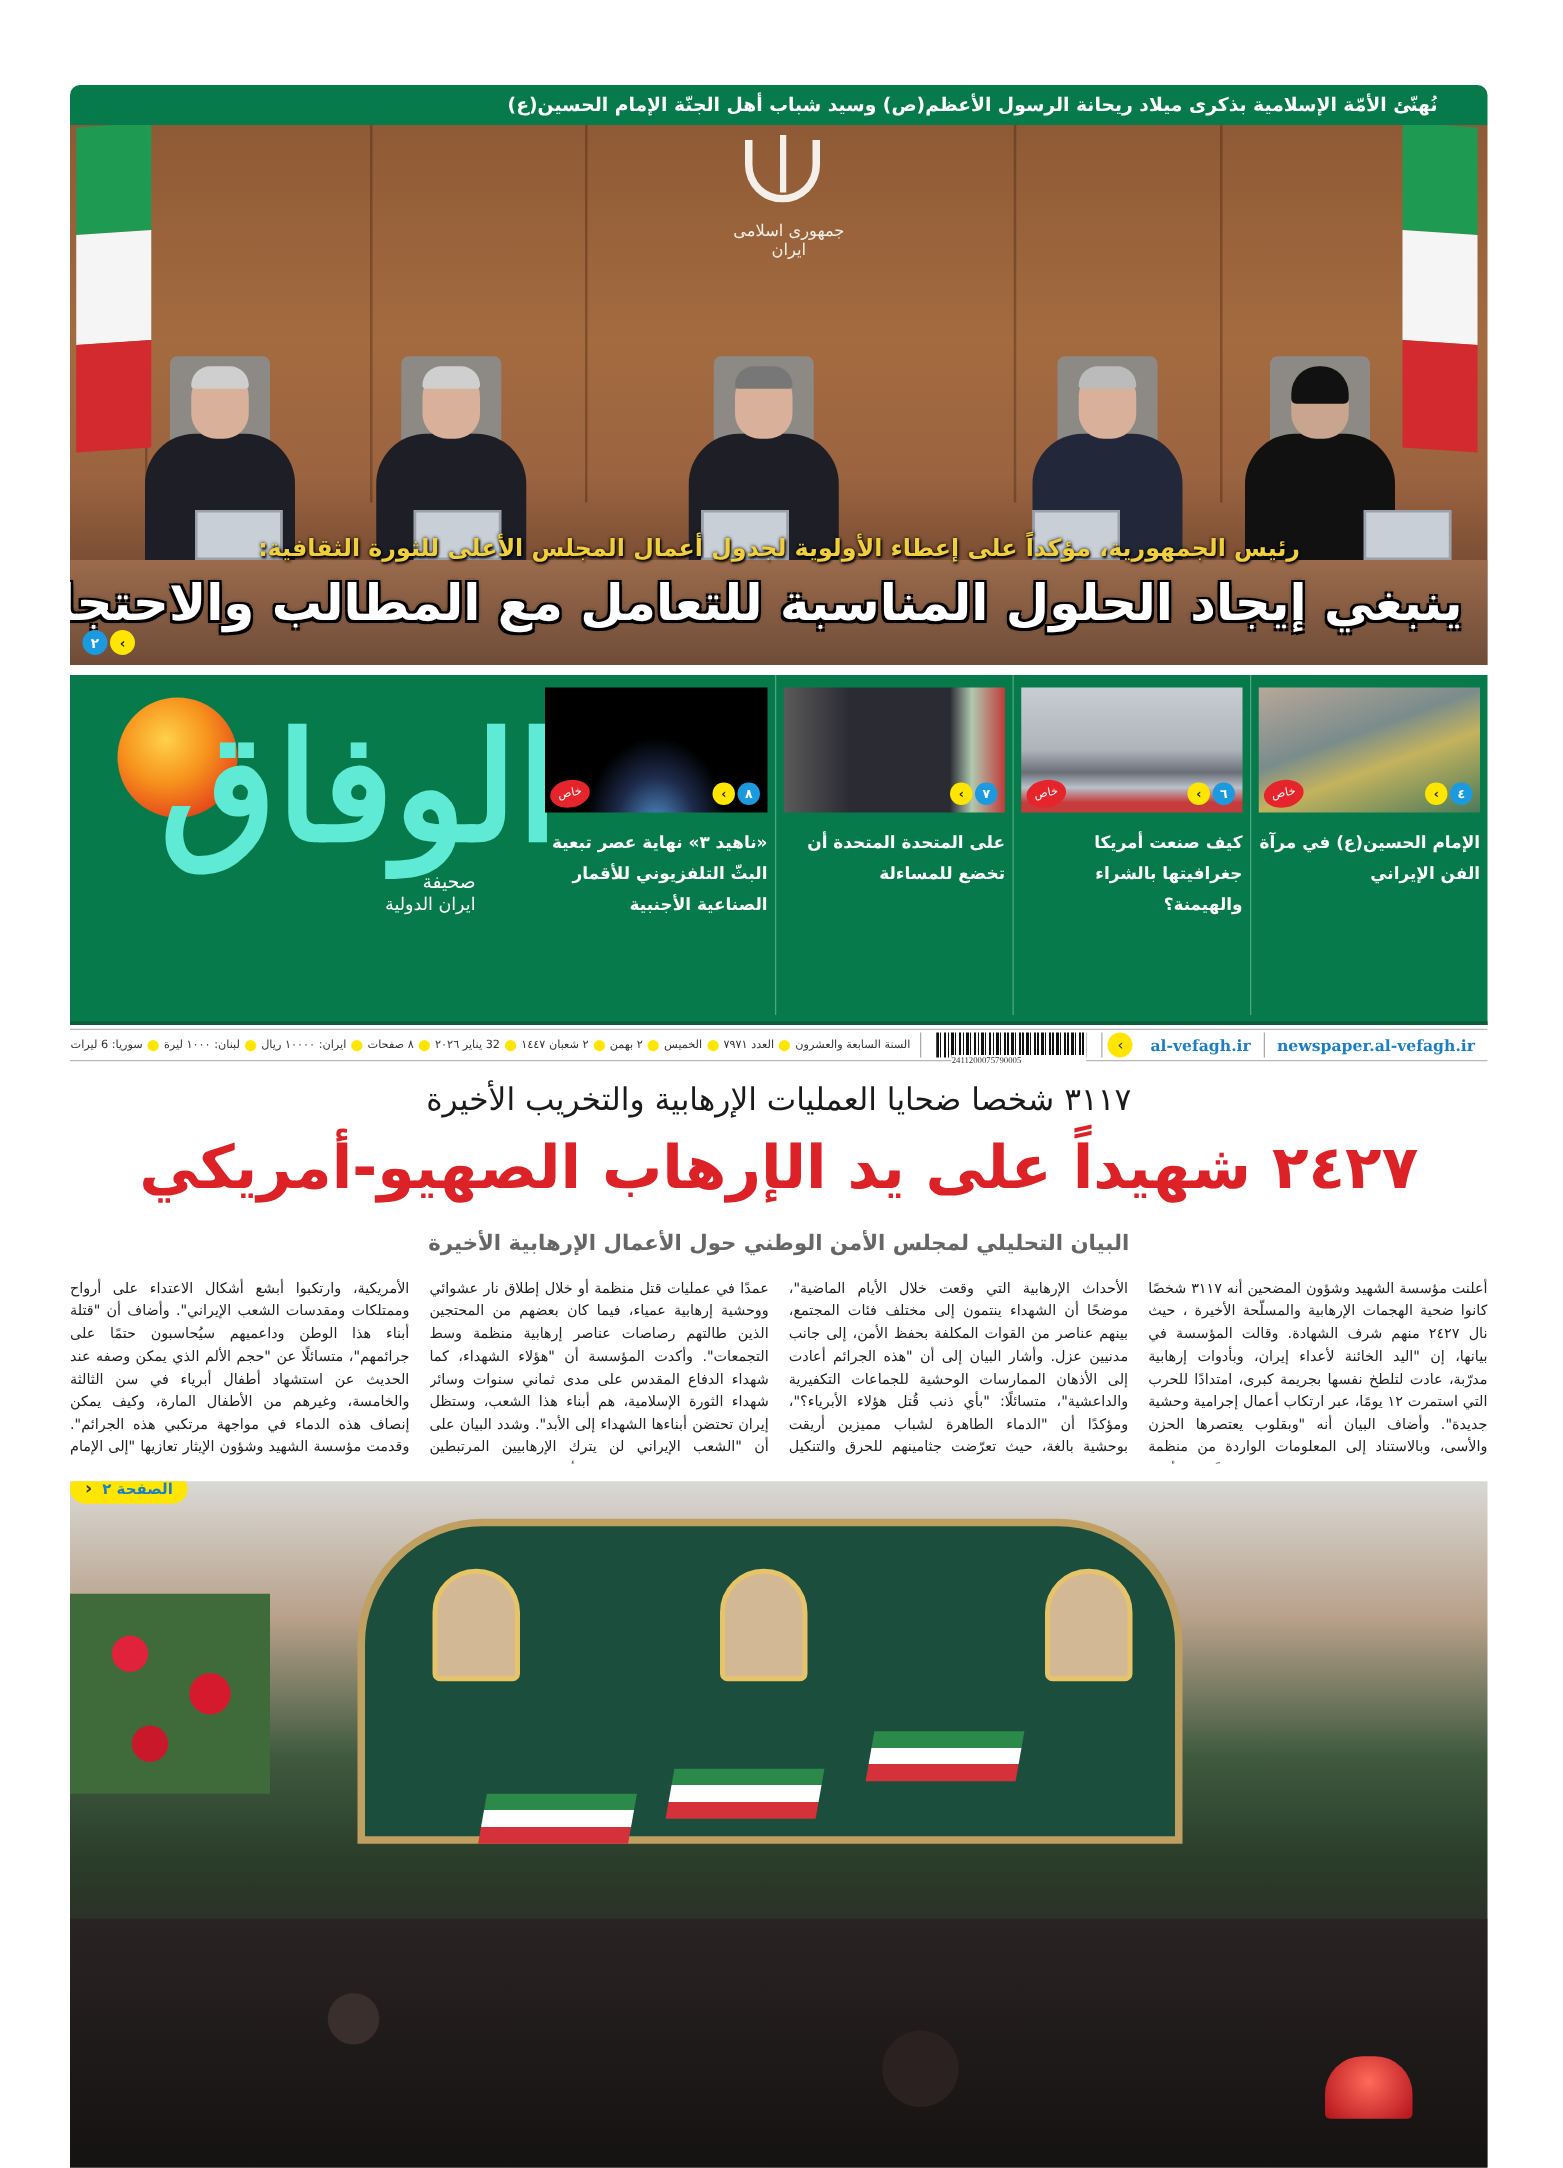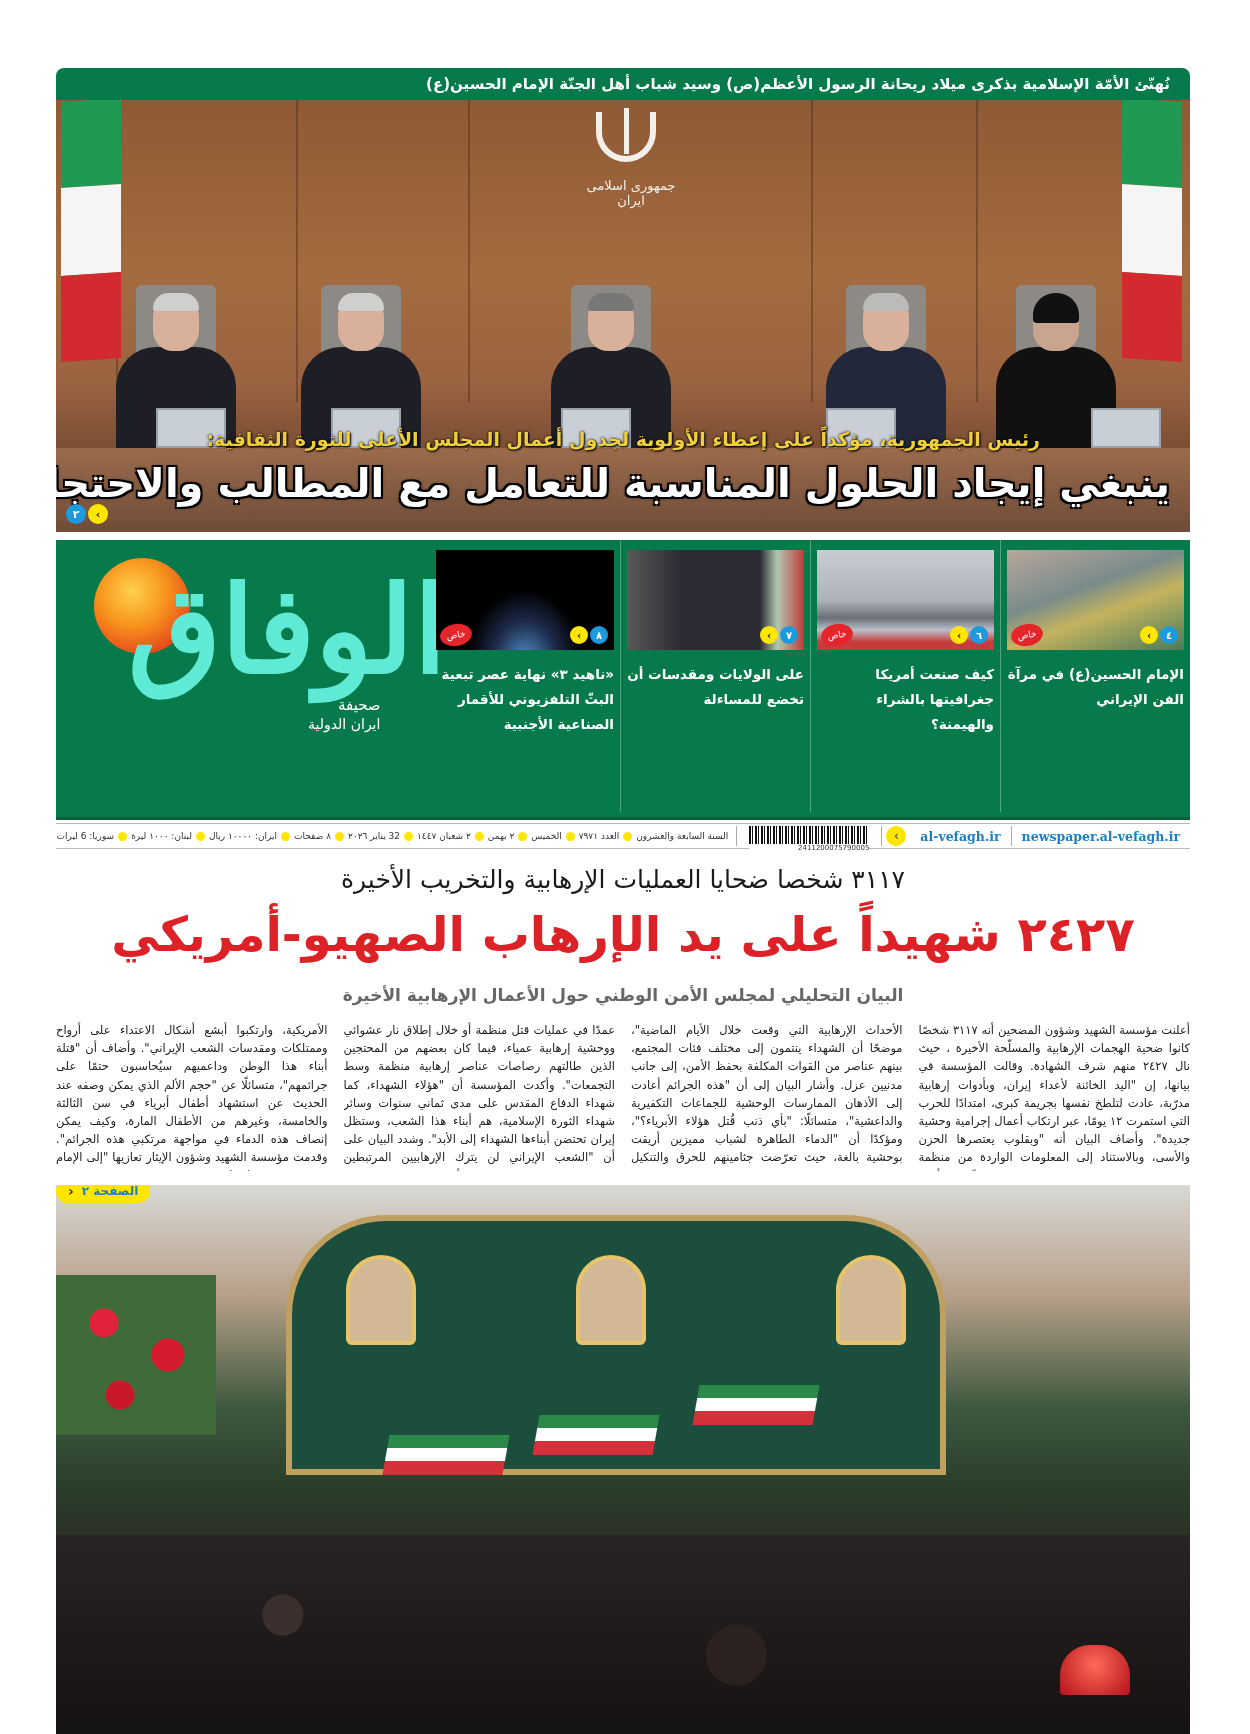--- a/index.html
+++ b/index.html
@@ -2,21 +2,21 @@
 <html><head>
 <meta charset="utf-8">
 <style>
   * { box-sizing: border-box; margin: 0; padding: 0; }
   html, body { width: 1250px; height: 1734px; background: #ffffff; overflow: hidden; }
   body { font-family: "DejaVu Sans", "Liberation Sans", sans-serif; direction: rtl; position: relative; color: #222; }
 
   .page { position: absolute; left: 56px; top: 68px; width: 1134px; }
 
   
-  .top-banner { position: absolute; left: 0; top: 0; width: 1134px; height: 32px; background: #077a4b; border-radius: 8px 8px 0 0; color: #fff; font-weight: bold; font-size: 15px; line-height: 32px; text-align: right; padding-right: 20px; white-space: nowrap; overflow: hidden; }
+  .top-banner { position: absolute; left: 0; top: 0; width: 1134px; height: 32px; background: #077a4b; border-radius: 8px 8px 0 0; color: #fff; font-weight: bold; font-size: 15px; line-height: 32px; text-align: right; padding-right: 40px; white-space: nowrap; overflow: hidden; }
 
   
   .hero { position: absolute; left: 0; top: 32px; width: 1134px; height: 432px; overflow: hidden;
     background: linear-gradient(180deg, #8e5a35 0%, #a46b40 40%, #9b6440 65%, #7d4f35 80%, #6e4a35 100%); padding-left: 32px; }
   .hero .panel-line { position: absolute; top: 0; bottom: 130px; width: 2px; background: rgba(60,30,10,.35); }
   .hero .emblem { position: absolute; left: 540px; top: 12px; width: 60px; height: 50px; border: 6px solid #f4efe8; border-top: none; border-radius: 0 0 40px 40px; }
   .hero .emblem:after { content: ""; position: absolute; left: 22px; top: -4px; width: 5px; height: 46px; background: #f4efe8; }
   .hero .emblem-text { position: absolute; left: 520px; top: 78px; width: 110px; color: #f4efe8; font-size: 13px; text-align: center; }
   .flag { position: absolute; top: 0; width: 60px; height: 260px; }
   .flag .g { height: 33%; background: #1f9a52; }
@@ -59,21 +59,21 @@
   .thumb .pg { position: absolute; right: 6px; bottom: 6px; display: flex; direction: ltr; gap: 2px; }
   .thumb .pg .dot { width: 18px; height: 18px; font-size: 10px; }
   .teaser .title { color: #fff; font-weight: bold; font-size: 13.5px; line-height: 25px; margin-top: 12px; text-align: right; }
 
   
   .info-bar { position: absolute; left: 0; top: 755px; width: 1134px; height: 26px; border-top: 1px solid #b9b9b9; border-bottom: 1px solid #b9b9b9; font-size: 9px; display: flex; align-items: center; color: #333; }
   .info-bar .site { color: #1c7fc6; font-weight: bold; font-size: 12.5px; padding: 0 10px; font-family: "DejaVu Serif", serif; direction: ltr; }
   .info-bar .sep { width: 1px; height: 20px; background: #aaa; }
   .info-bar .arrow { width: 20px; height: 20px; border-radius: 50%; background: #ffe600; display: flex; align-items: center; justify-content: center; font-size: 12px; margin: 0 4px; }
   .barcode { width: 120px; height: 20px; margin: 0 12px; position: relative; background: repeating-linear-gradient(90deg, #111 0 2px, #fff 2px 3px, #111 3px 4px, #fff 4px 6px); }
-  .barcode span { position: absolute; bottom: -6px; left: 0; right: 0; font-size: 7px; text-align: right; background: #fff; direction: ltr; }
+  .barcode span { position: absolute; bottom: -6px; left: 12px; right: 0; font-size: 7px; text-align: left; background: #fff; direction: ltr; font-family: Liberation Serif, serif; }
   .meta-list { display: flex; flex-wrap: nowrap; align-items: center; gap: 4px; padding-right: 8px; white-space: nowrap; }
   .meta-list .ydot { width: 9px; height: 9px; border-radius: 50%; background: #ffe600; display: inline-block; }
 
   
   .kicker { position: absolute; left: 0; top: 797px; width: 1134px; text-align: center; font-size: 25px; color: #1a1a1a; }
   .headline { position: absolute; left: 0; top: 838px; width: 1134px; text-align: center; font-size: 48px; color: #dc2127; font-weight: bold; letter-spacing: -1px; }
   .deck { position: absolute; left: 0; top: 917px; width: 1134px; text-align: center; font-size: 17px; color: #666; font-weight: bold; }
 
   .columns { position: absolute; left: 0; top: 953px; width: 1134px; height: 150px; display: flex; flex-direction: row; gap: 16px; }
   .col { flex: 1; font-size: 11.5px; line-height: 18.2px; text-align: justify; color: #222; overflow: hidden; }
@@ -194,21 +194,21 @@
         </div>
         <div class="title">كيف صنعت أمريكا جغرافيتها بالشراء والهيمنة؟</div>
       </div>
       <div class="teaser">
         <div class="thumb t3">
           <div class="pg">
               <span class="dot yellow">‹</span>
               <span class="dot blue">٧</span>
             </div>
         </div>
-        <div class="title">على الولايات ومقدسات أن تخضع للمساءلة</div>
+        <div class="title">على المتحدة المتحدة أن تخضع للمساءلة</div>
       </div>
       <div class="teaser">
         <div class="thumb t4">
           <span class="khass">خاص</span>
           <div class="pg">
               <span class="dot yellow">‹</span>
               <span class="dot blue">٨</span>
             </div>
         </div>
         <div class="title">«ناهيد ٣» نهاية عصر تبعية البثّ التلفزيوني للأقمار الصناعية الأجنبية</div>

